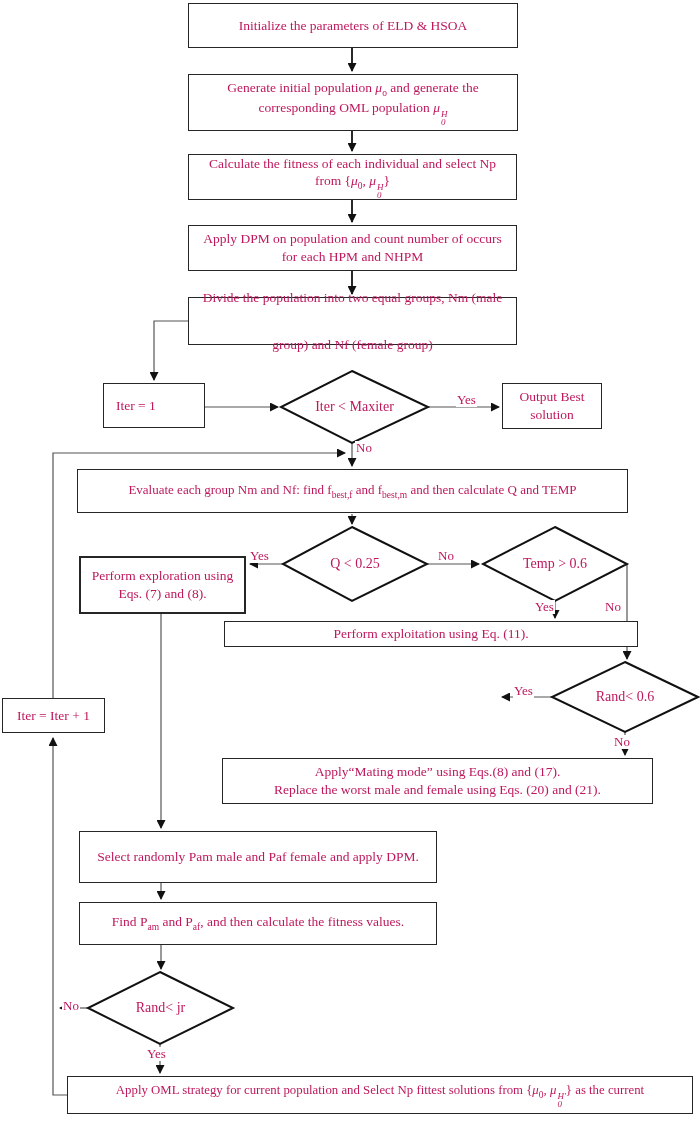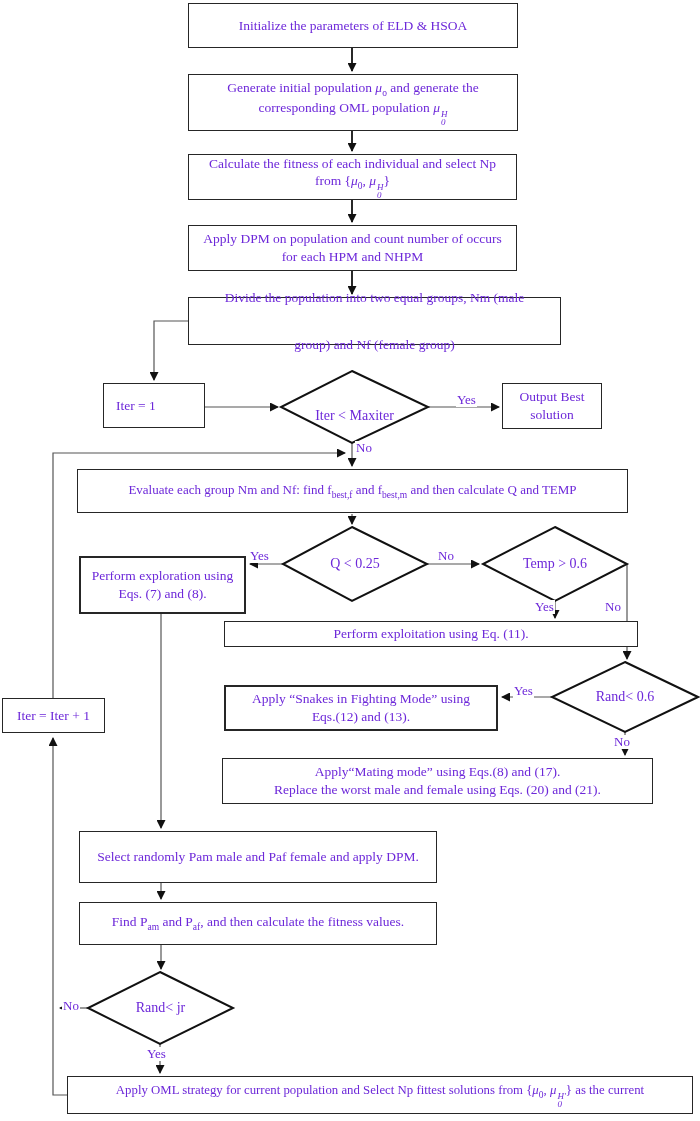--- a/index.html
+++ b/index.html
@@ -1,17 +1,17 @@
 <!DOCTYPE html>
 <html><head>
 <meta charset="utf-8">
 <style>
   html,body{margin:0;padding:0;background:#ffffff;}
   #canvas{position:relative;width:700px;height:1121px;background:#ffffff;overflow:hidden;
-          font-family:"Liberation Serif",serif;color:#6d28d9;}
+          font-family:"Liberation Serif",serif;color:#be185d;}
   .box{position:absolute;box-sizing:border-box;background:#fff;border:1.5px solid #262626;
        display:flex;flex-direction:column;justify-content:center;text-align:center;
        font-size:13.5px;line-height:1.3;z-index:1;}
   .thick{border-width:2px;margin-top:12px;}
   .left{text-align:left;padding-left:12px;}
   .nowrap{white-space:nowrap;}
   .dlabel{position:absolute;z-index:2;text-align:center;font-size:14px;line-height:16px;}
   .elabel{position:absolute;z-index:2;font-size:13px;line-height:14px;background:#fff;padding:0 1px;}
   svg.wires{position:absolute;left:0;top:0;z-index:0;}
   .mu{font-style:italic;}
@@ -87,21 +87,21 @@
           <span>H</span>
           <span>0</span>
         </span><span>}</span></div>
   </div>
 
   <div class="box" style="left:188px;top:225px;width:329px;height:46px;">
     <div>Apply DPM on population and count number of occurs</div>
     <div>for each HPM and NHPM</div>
   </div>
 
-  <div class="box" style="left:188px;top:297px;width:373px;height:48px;gap:29px;">
+  <div class="box" style="left:188px;top:297px;width:329px;height:48px;gap:29px;">
     <div>Divide the population into two equal groups, Nm (male</div>
     <div>group) and Nf (female group)</div>
   </div>
 
   <div class="box left" style="left:103px;top:383px;width:102px;height:45px;">
     <div>Iter = 1</div>
   </div>
 
   <div class="box" style="left:502px;top:383px;width:100px;height:46px;">
     <div>Output Best</div>
@@ -114,24 +114,20 @@
 
   <div class="box thick" style="left:79px;top:544px;width:167px;height:58px;">
     <div>Perform exploration using</div>
     <div>Eqs. (7) and (8).</div>
   </div>
 
   <div class="box" style="left:224px;top:621px;width:414px;height:26px;">
     <div>Perform exploitation using Eq. (11).</div>
   </div>
 
-  <div class="box thick" style="left:224px;top:673px;width:274px;height:46px;">
-    <div>Apply “Snakes in Fighting Mode” using</div>
-    <div>Eqs.(12) and (13).</div>
-  </div>
 
   <div class="box" style="left:222px;top:758px;width:431px;height:46px;">
     <div>Apply“Mating mode” using Eqs.(8) and (17).</div>
     <div>Replace the worst male and female using Eqs. (20) and (21).</div>
   </div>
 
   <div class="box" style="left:79px;top:831px;width:358px;height:52px;">
     <div>Select randomly Pam male and Paf female and apply DPM.</div>
   </div>
 
@@ -143,21 +139,21 @@
     <div>Iter = Iter + 1</div>
   </div>
 
   <div class="box" style="left:67px;top:1076px;width:626px;height:38px;font-size:12.8px;">
     <div class="nowrap"><span>Apply OML strategy for current population and Select Np fittest solutions from  {</span><span class="mu">μ</span><sub class="sb">0</sub><span>, </span><span class="mu">μ</span><span class="mstack">
           <span>H′</span>
           <span>0</span>
         </span><span>} as the current</span></div>
   </div>
 
-  <div class="dlabel" style="left:281px;top:408px;width:147px;">Iter &lt; Maxiter</div>
+  <div class="dlabel" style="left:281px;top:399px;width:147px;">Iter &lt; Maxiter</div>
   <div class="dlabel" style="left:283px;top:556px;width:144px;">Q &lt; 0.25</div>
   <div class="dlabel" style="left:483px;top:556px;width:144px;">Temp &gt; 0.6</div>
   <div class="dlabel" style="left:552px;top:689px;width:146px;">Rand&lt; 0.6</div>
   <div class="dlabel" style="left:88px;top:1000px;width:145px;">Rand&lt; jr</div>
 
   <div class="elabel" style="left:456px;top:393px;">Yes</div>
   <div class="elabel" style="left:355px;top:441px;">No</div>
   <div class="elabel" style="left:249px;top:549px;">Yes</div>
   <div class="elabel" style="left:437px;top:549px;">No</div>
   <div class="elabel" style="left:534px;top:600px;">Yes</div>

